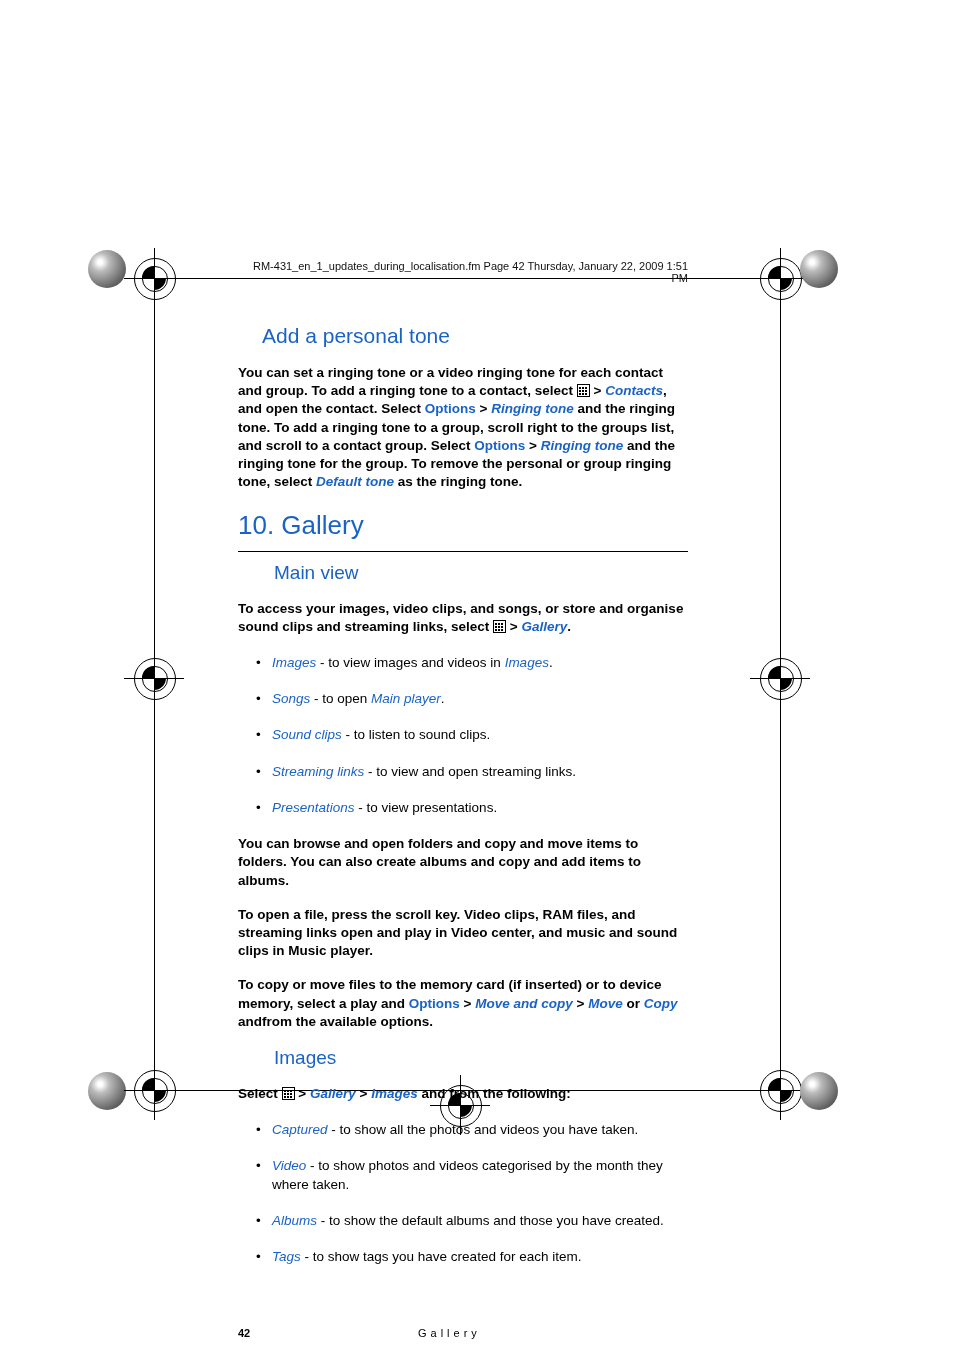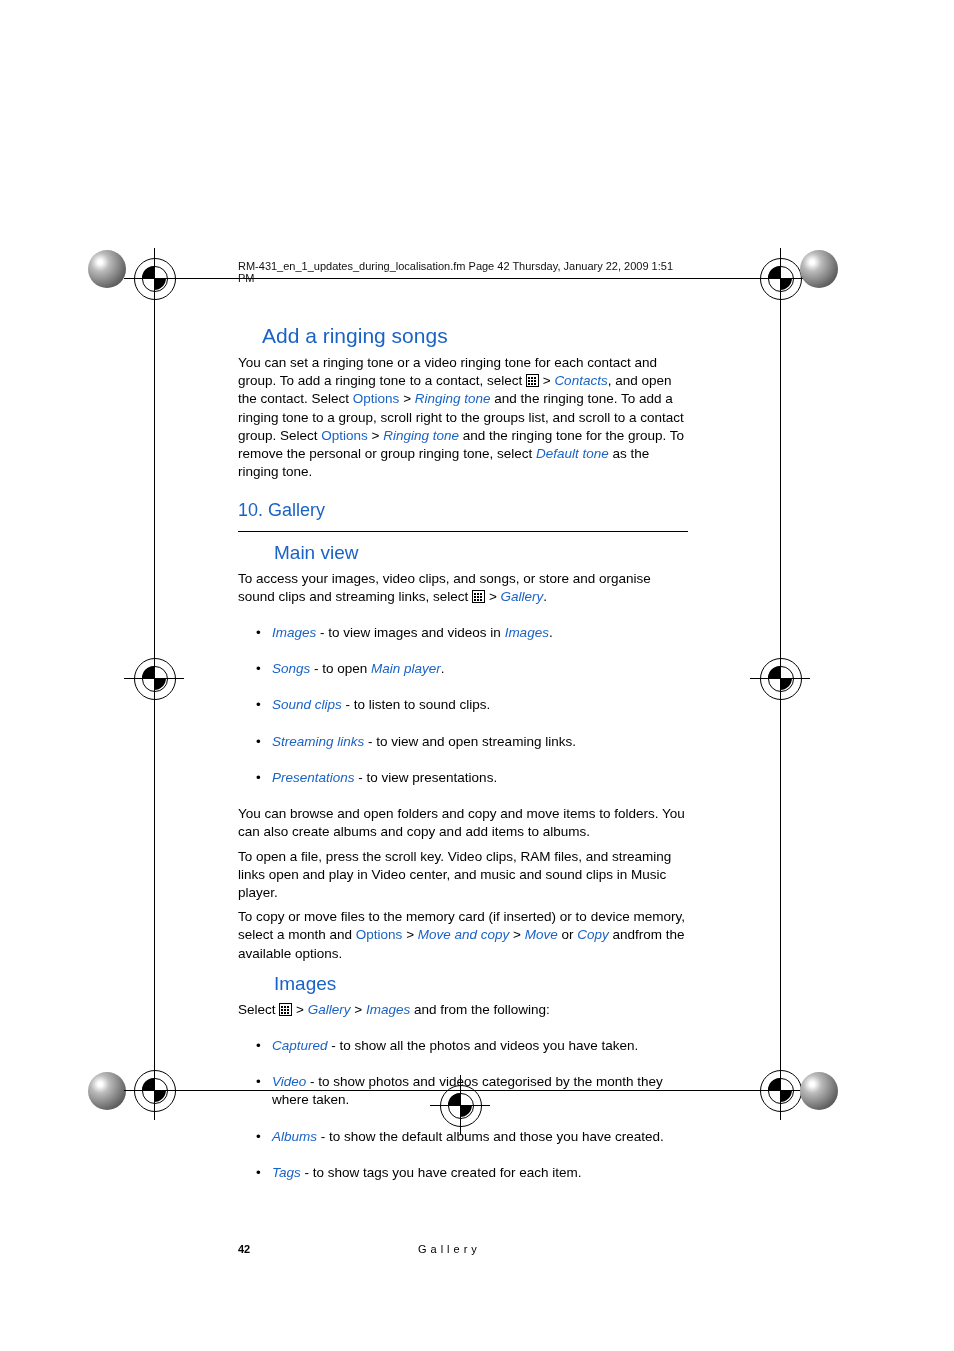--- a/index.html
+++ b/index.html
@@ -15,48 +15,50 @@
   .page {
     position: absolute;
     left: 238px;
     top: 260px;
     width: 450px;
   }
   .header-line {
     font-size: 11px;
     color: #111;
     margin-bottom: 40px;
+    text-align: right;
   }
   .h2 {
     color: #1a63c6;
     font-size: 21px;
     margin: 0 0 6px 24px;
     font-weight: 400;
   }
   .h3 {
     color: #1a63c6;
     font-size: 19px;
     margin: 10px 0 4px 36px;
     font-weight: 400;
   }
   .chapter {
     color: #1a63c6;
-    font-size: 18px;
+    font-size: 26px;
     margin: 18px 0 10px 0;
     font-weight: 400;
   }
   .chapter-hr {
     border: 0;
     border-top: 1px solid #000;
     margin: 2px 0 10px 0;
   }
   p {
     font-size: 13.5px;
     line-height: 1.35;
-    margin: 6px 0;
+    margin: 16px 0;
+    font-weight: bold;
   }
   ul {
     margin: 4px 0;
     padding-left: 34px;
     list-style: none;
   }
   ul li {
     position: relative;
     font-size: 13.5px;
     line-height: 1.35;
@@ -216,21 +218,21 @@
     <div class="quad q1"></div>
       <div class="quad q2"></div>
   </div>
   <div class="ball" style="left:800px; top:1072px;"></div>
   <div class="long-line-h" style="left:150px; top:1090px; width:610px;"></div>
 </div>
 
 <div class="page">
   <div class="header-line">RM-431_en_1_updates_during_localisation.fm  Page 42  Thursday, January 22, 2009  1:51 PM</div>
 
-  <div class="h2">Add a ringing songs</div>
+  <div class="h2">Add a personal tone</div>
   <p>
     <span>You can set a ringing tone or a video ringing tone for each contact and group. To add a ringing tone to a contact, select </span>
     <span class="menu-icon"></span>
     <span class="sep"> <span>&gt;</span> </span>
     <span class="ui-italic">Contacts</span><span>, and open the contact. Select </span>
     <span class="ui-term">Options</span>
     <span class="sep"> <span>&gt;</span> </span>
     <span class="ui-italic">Ringing tone</span><span> and the ringing tone. To add a ringing tone to a group, scroll right to the groups list, and scroll to a contact group. Select </span>
     <span class="ui-term">Options</span>
     <span class="sep"> <span>&gt;</span> </span>
@@ -263,21 +265,21 @@
       <span class="ui-italic">Streaming links</span><span> - to view and open streaming links.</span>
     </li>
     <li>
       <span class="ui-italic">Presentations</span><span> - to view presentations.</span>
     </li>
   </ul>
 
   <p>You can browse and open folders and copy and move items to folders. You can also create albums and copy and add items to albums.</p>
   <p>To open a file, press the scroll key. Video clips, RAM files, and streaming links open and play in Video center, and music and sound clips in Music player.</p>
   <p>
-    <span>To copy or move files to the memory card (if inserted) or to device memory, select a month and </span>
+    <span>To copy or move files to the memory card (if inserted) or to device memory, select a play and </span>
     <span class="ui-term">Options</span>
     <span class="sep"> <span>&gt;</span> </span>
     <span class="ui-italic">Move and copy</span>
     <span class="sep"> <span>&gt;</span> </span>
     <span class="ui-italic">Move</span><span> or </span><span class="ui-italic">Copy</span><span> andfrom the available options.</span>
   </p>
 
   <div class="h3">Images</div>
   <p>
     <span>Select </span>

